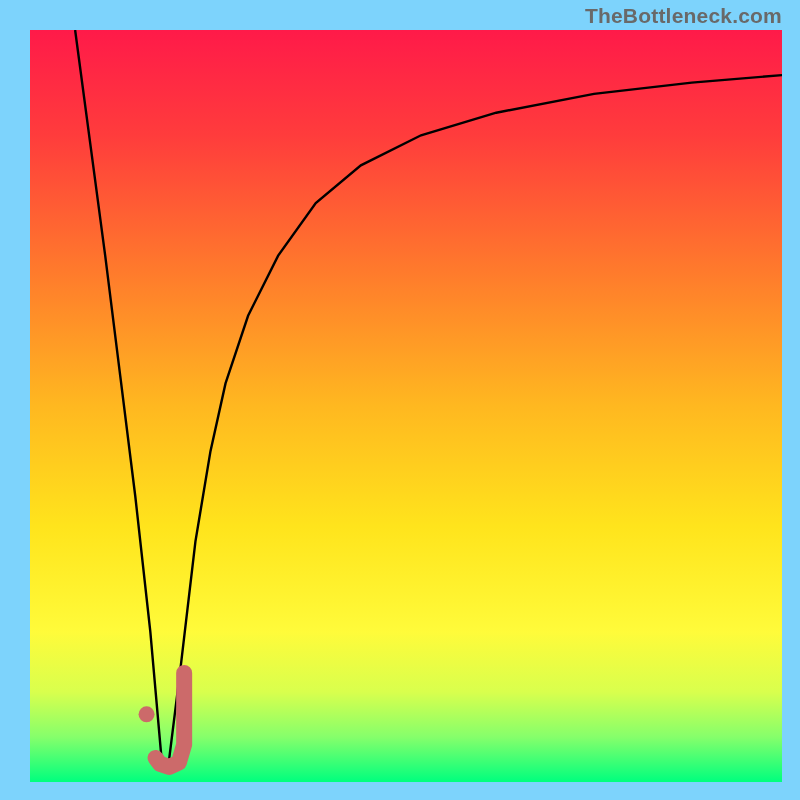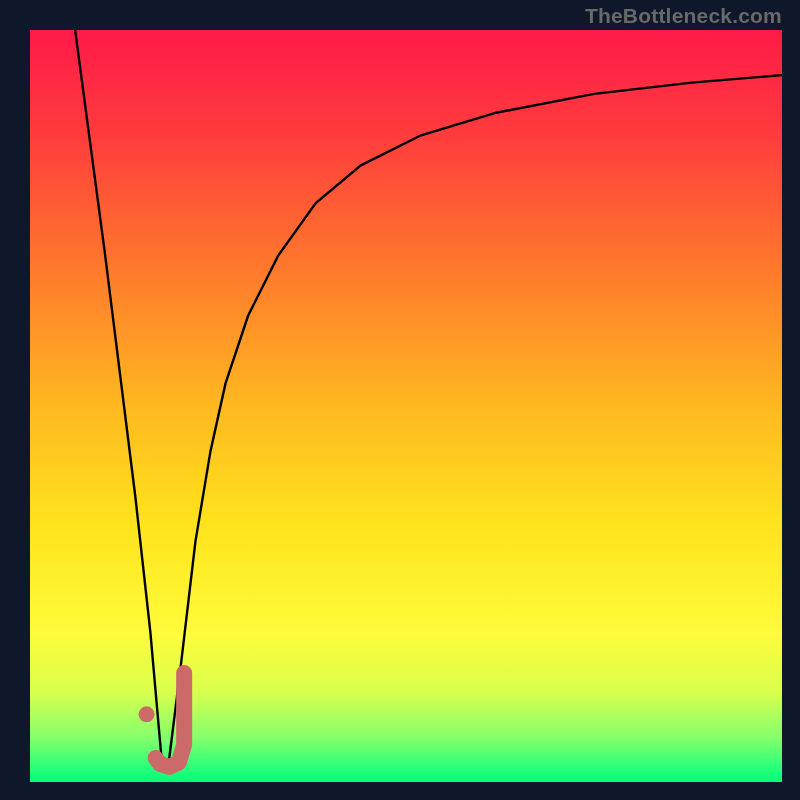--- a/index.html
+++ b/index.html
@@ -9,21 +9,21 @@
     height: 800px;
     background: #000;
     overflow: hidden;
   }
   .frame {
     position: absolute;
     left: 0;
     top: 0;
     width: 800px;
     height: 800px;
-    background: #0f172a;
+    background: #7dd3fc;
   }
   .plot {
     position: absolute;
     left: 30px;
     top: 30px;
     width: 752px;
     height: 752px;
     overflow: hidden;
   }
   .gradient {

